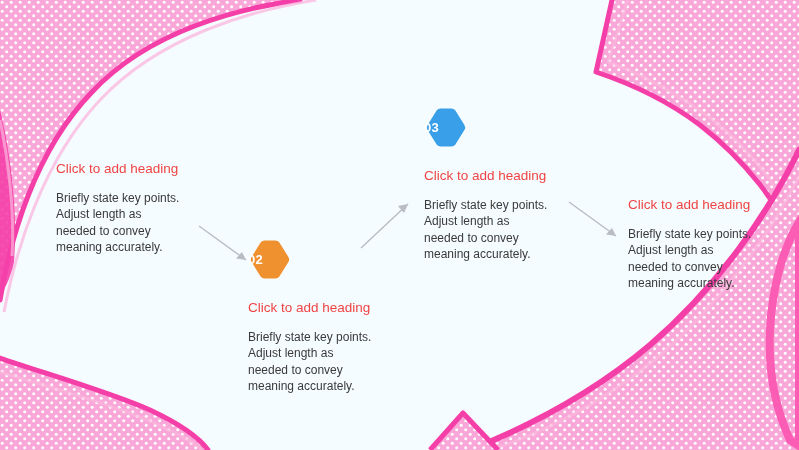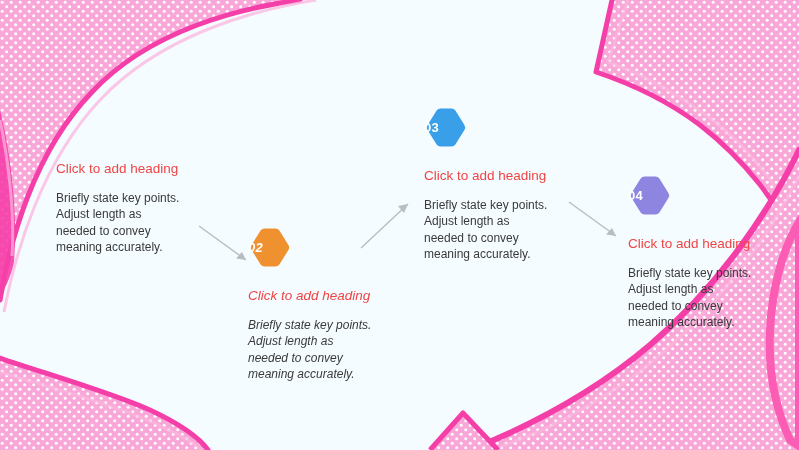--- a/index.html
+++ b/index.html
@@ -48,21 +48,21 @@
     font-size:12px;
     line-height:1.35;
     white-space:pre-line;
   }
 
   
   #step-1 { left:56px; top:140px; }
   #step-1 .step-heading { margin-top:21px; }
   #step-1 .step-body    { margin-top:13px; }
 
-  #step-2 { left:248px; top:228px;font-style:italic; }
+  #step-2 { left:248px; top:240px; }
   #step-2 .step-heading { margin-top:21px; }
   #step-2 .step-body    { margin-top:13px; }
 
   #step-3 { left:424px; top:108px; }
   #step-3 .step-heading { margin-top:21px; }
   #step-3 .step-body    { margin-top:13px; }
 
   #step-4 { left:628px; top:176px; }
   #step-4 .step-heading { margin-top:21px; }
   #step-4 .step-body    { margin-top:13px; }
@@ -199,26 +199,20 @@
       <span class="num">03</span>
     </div>
     <div class="step-heading">Click to add heading</div>
     <div class="step-body">Briefly state key points.
 Adjust length as
 needed to convey
 meaning accurately.</div>
   </div>
 
   <div class="step" id="step-4">
-    <div class="step-badge">
-      <svg width="44" height="39" viewBox="0 0 44 39">
-        <path d="M12.6,2.6 A5,5 0 0 1 16.6,0.6 L27.4,0.6 A5,5 0 0 1 31.4,2.6 L40.4,16.9 A5,5 0 0 1 40.4,22.1 L31.4,36.4 A5,5 0 0 1 27.4,38.4 L16.6,38.4 A5,5 0 0 1 12.6,36.4 L3.6,22.1 A5,5 0 0 1 3.6,16.9 Z" fill="#8d85e0"></path>
-      </svg>
-      <span class="num">04</span>
-    </div>
     <div class="step-heading">Click to add heading</div>
     <div class="step-body">Briefly state key points.
 Adjust length as
 needed to convey
 meaning accurately.</div>
   </div>
 
 </div>
 
 </body></html>

